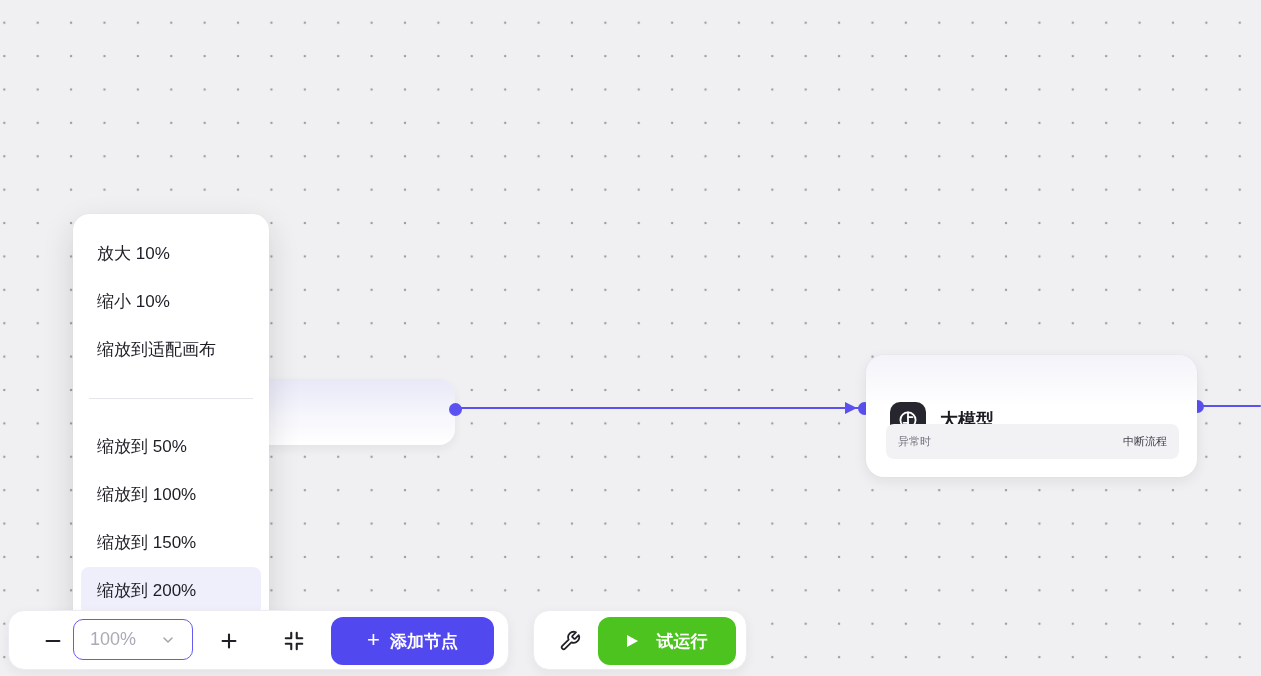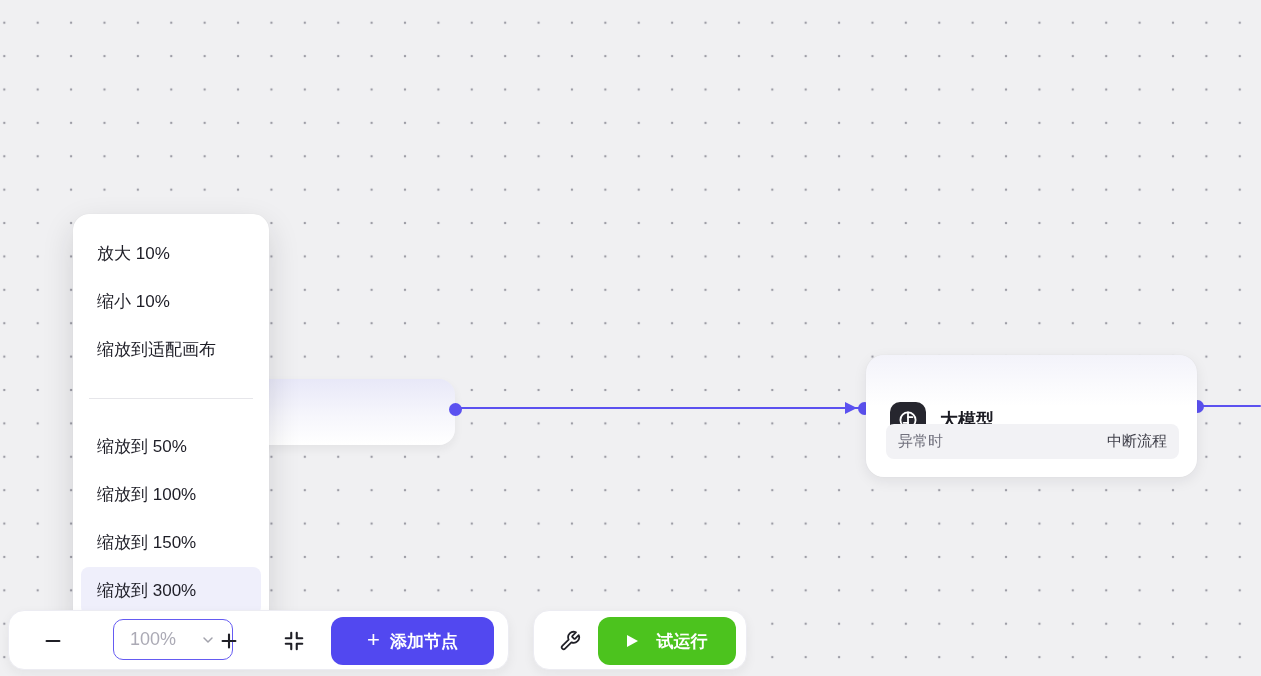--- a/index.html
+++ b/index.html
@@ -52,21 +52,21 @@
   .llm-head { position:absolute; left:24px; top:19px; display:flex; align-items:center; gap:14px;margin-top:28px; }
   .llm-icon {
     width:36px; height:36px; border-radius:10px; background:#26262e;
     display:flex; align-items:center; justify-content:center;
   }
   .llm-title { font-size:18px; font-weight:700; color:#1b1b22; }
   .llm-row {
     position:absolute; left:20px; top:69px; width:293px; height:35px;
     background:#f2f2f5; border-radius:8px;
     display:flex; align-items:center; justify-content:space-between;
-    padding:0 12px; font-size:15px;
+    padding:0 12px; font-size:11px;
   }
   .llm-row .k { color:#71717d; }
   .llm-row .v { color:#3f3f49; }
   
   .zoom-menu {
     position:absolute; left:73px; top:214px; width:196px;
     background:#ffffff; border-radius:16px;
     box-shadow:0 12px 32px rgba(28,31,35,.14), 0 0 1px rgba(28,31,35,.1);
     padding:16px 0; z-index:20;
   }
@@ -92,21 +92,20 @@
   }
   .btn-minus { left:31px; }
   .btn-plus  { left:207px; }
   .btn-fit   { left:272px; }
   .btn-wrench{ left:23px; }
   .zoom-box {
     position:absolute; left:64px; top:8px; width:120px; height:41px;
     border:1.5px solid #655bf2; border-radius:10px;
     display:flex; align-items:center; padding:0 14px 0 16px; gap:8px;
     background:#fff;
-    margin-left:40px;
   }
   .zoom-box input {
     border:none; outline:none; width:62px; font-size:18px;
     color:#abaab5; background:transparent;
     font-family:"Liberation Sans","DejaVu Sans",sans-serif;
   }
   .zoom-box input::placeholder { color:#abaab5; opacity:1; }
   .pill-btn {
     position:absolute; top:6px; height:48px; border:none; border-radius:12px;
     display:flex; align-items:center; justify-content:center; gap:10px;
@@ -159,21 +158,21 @@
 </div>
 
 <div class="zoom-menu">
   <div class="menu-item">放大 10%</div>
   <div class="menu-item">缩小 10%</div>
   <div class="menu-item">缩放到适配画布</div>
   <div class="menu-divider"></div>
   <div class="menu-item">缩放到 50%</div>
   <div class="menu-item">缩放到 100%</div>
   <div class="menu-item">缩放到 150%</div>
-  <div class="menu-item active">缩放到 300%</div>
+  <div class="menu-item active">缩放到 200%</div>
 </div>
 
 <div class="toolbar toolbar-left">
   <div class="icon-btn btn-minus">
     <svg width="22" height="22" viewBox="0 0 24 24" fill="none" stroke="#1f1f26" stroke-width="2.3" stroke-linecap="round">
       <path d="M5 12h14"></path>
     </svg>
   </div>
   <div class="zoom-box">
     <input type="text" readonly="" placeholder="100%" style="">

